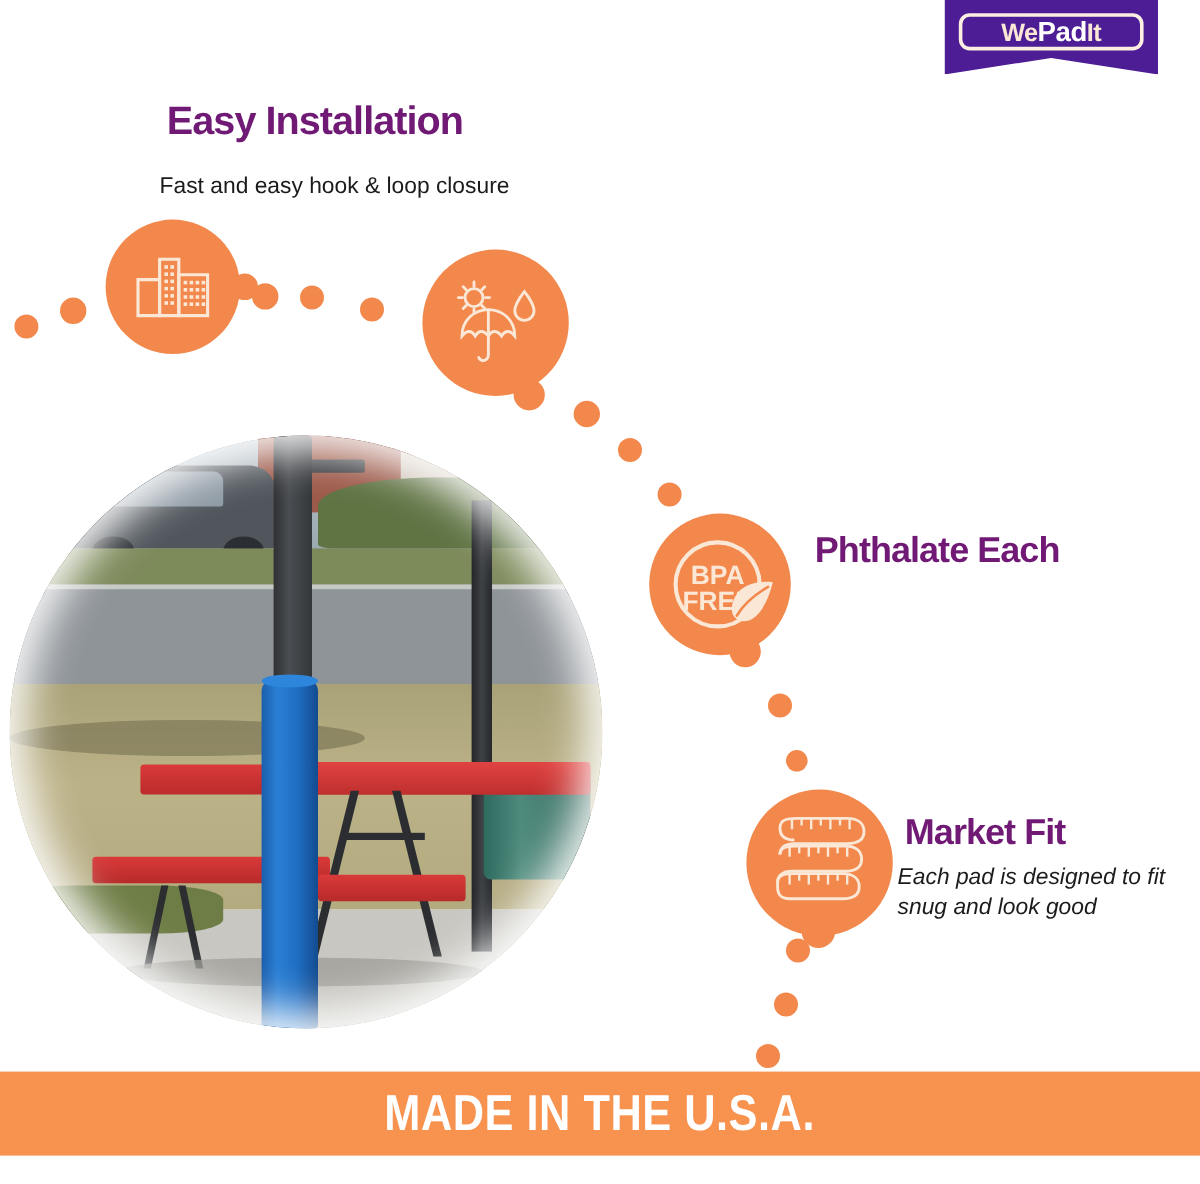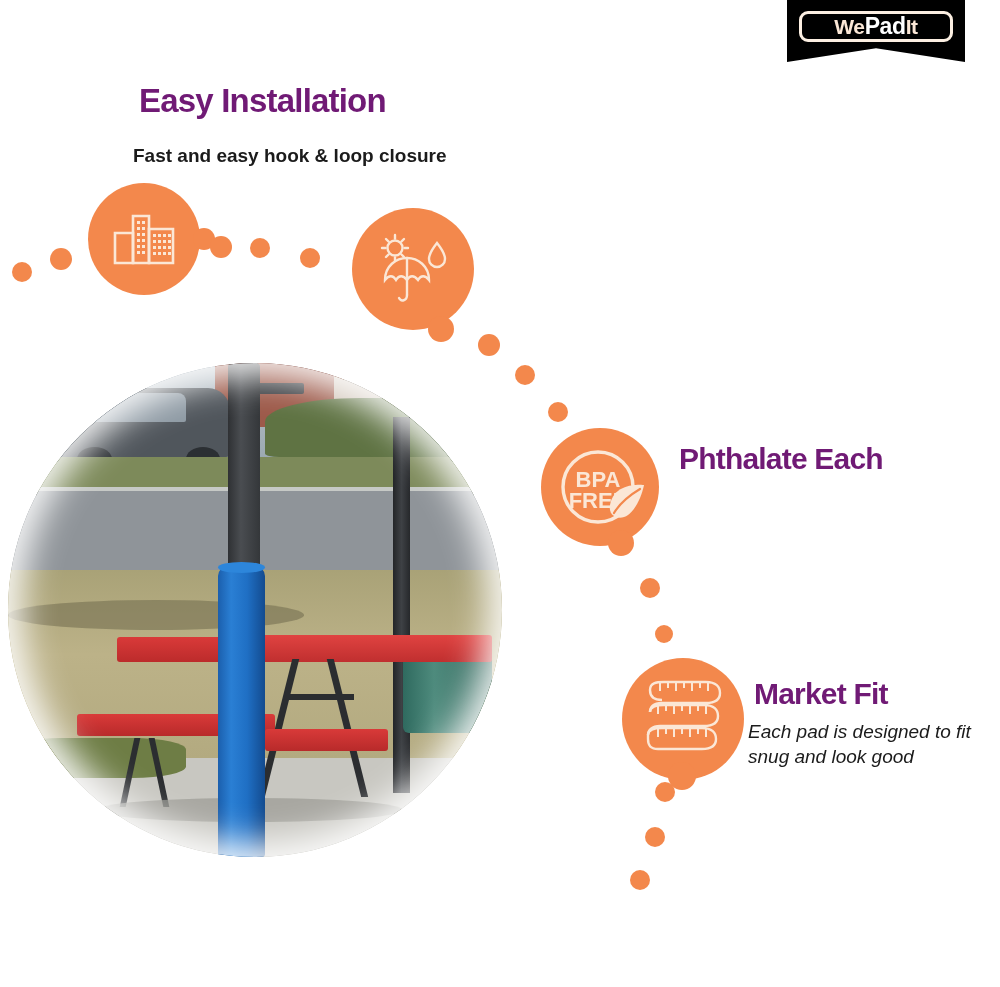--- a/index.html
+++ b/index.html
@@ -19,21 +19,21 @@
     overflow: hidden;
   }
 
   
   .brand-banner {
     position: absolute;
     top: 0;
     left: 787px;
     width: 178px;
     height: 62px;
-    background: #000000;
+    background: #4c1d95;
     -webkit-clip-path: polygon(0 0, 100% 0, 100% 100%, 50% 78%, 0 100%);
     clip-path: polygon(0 0, 100% 0, 100% 100%, 50% 78%, 0 100%);
   }
   .brand-plate {
     position: absolute;
     top: 11px;
     left: 12px;
     width: 154px;
     height: 31px;
     border: 3px solid #FCEFE2;
@@ -75,21 +75,21 @@
   }
 
   
   .blk-install {
     position: absolute;
     left: 133px;
     top: 78px;
     width: 480px;
   }
   .blk-install .f-title { font-size: 33px; }
-  .blk-install .f-desc  { font-size: 19px; margin-top: 24px; font-weight: bold; }
+  .blk-install .f-desc  { font-size: 19px; margin-top: 24px; }
 
   
   .blk-weather {
     position: absolute;
     left: 483px;
     top: 213px;
     width: 430px;
   }
   .blk-weather .f-title { font-size: 30px; }
   .blk-weather .f-desc  { font-size: 19px; margin-top: 9px; }
@@ -508,14 +508,17 @@
       <div class="ph-bench-right"></div>
       <div class="ph-shadow"></div>
       <div class="ph-post-arm"></div>
       <div class="ph-post-main"></div>
       <div class="ph-pad"></div>
       <div class="ph-pad-top"></div>
     </div>
     <div class="photo-fade"></div>
   </div>
 
+  <div class="usa-banner">
+    <div class="usa-text">MADE IN THE U.S.A.</div>
+  </div>
 
 </div>
 
 </body></html>

